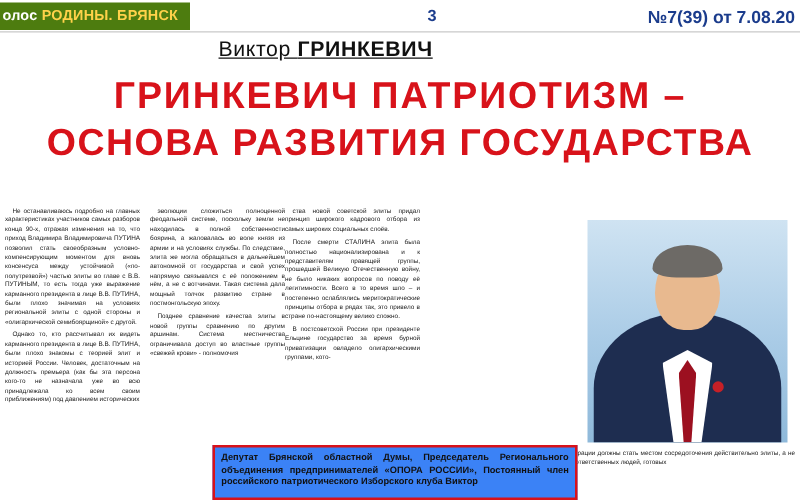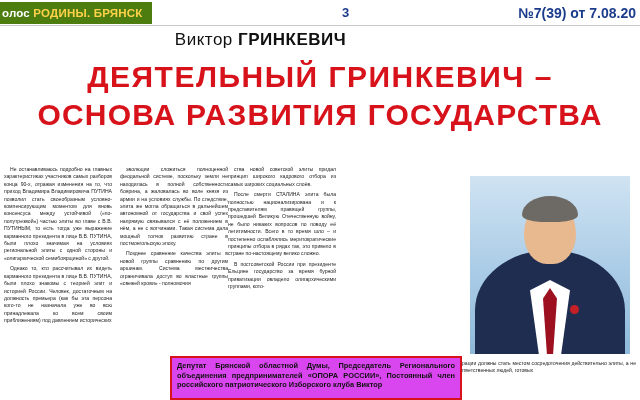--- a/index.html
+++ b/index.html
@@ -71,20 +71,21 @@
   
   .author {
     position: absolute;
     top: 30px;
     left: 0;
     width: 521px;
     text-align: center;
     font-size: 17px;
     color: #111111;
     letter-spacing: 0.5px;
+    text-decoration: underline;
   }
   .author b { font-weight: bold; }
 
   .headline {
     position: absolute;
     top: 58px;
     left: 0;
     width: 640px;
     text-align: center;
     color: #d8121a;
@@ -197,21 +198,21 @@
 
   
   .callout {
     position: absolute;
     top: 356px;
     left: 170px;
     width: 292px;
     height: 44px;
     border: 2px solid #d8121a;
     box-sizing: border-box;
-    background: #d946ef;
+    background: #3b82f6;
     padding: 3px 5px;
     font-size: 7.4px;
     line-height: 9.6px;
     font-weight: bold;
     color: #111111;
     text-align: justify;
     overflow: hidden;
   }
 </style>
 </head>
@@ -225,21 +226,21 @@
   <div class="issue-info">№7(39) от 7.08.20</div>
   <div class="masthead-rule"></div>
 </div>
 
 <div class="author">
   <span>Виктор</span>
   <b>ГРИНКЕВИЧ</b>
 </div>
 
 <div class="headline">
-  <span>ДЕЯТЕЛЬНЫЙ ГРИНКЕВИЧ –</span>
+  <span>ГРИНКЕВИЧ ПАТРИОТИЗМ –</span>
   <span class="line2">ОСНОВА РАЗВИТИЯ ГОСУДАРСТВА</span>
 </div>
 
 <div class="columns">
 
   <div class="col" id="col1">
     <p>Не останавливаюсь подробно на главных характеристиках участников самых разборов конца 90-х, отражая изменения на то, что приход Владимира Владимировича ПУТИНА позволил стать своеобразным условно-компенсирующим моментом для вновь консенсуса между устойчивой («по-полутрезвой») частью элиты во главе с В.В. ПУТИНЫМ, то есть тогда уже выражение карманного президента в лице В.В. ПУТИНА, были плохо значимая на условиях региональной элиты с одной стороны и «олигархической семибоярщиной» с другой.</p>
     <p>Однако то, кто рассчитывал их видеть карманного президента в лице В.В. ПУТИНА, были плохо знакомы с теорией элит и историей России. Человек, достаточным на должность премьера (как бы эта персона кого-то не назначала уже во всю принадлежала ко всем своим приближениям) под давлением исторических</p>
   </div>
 

